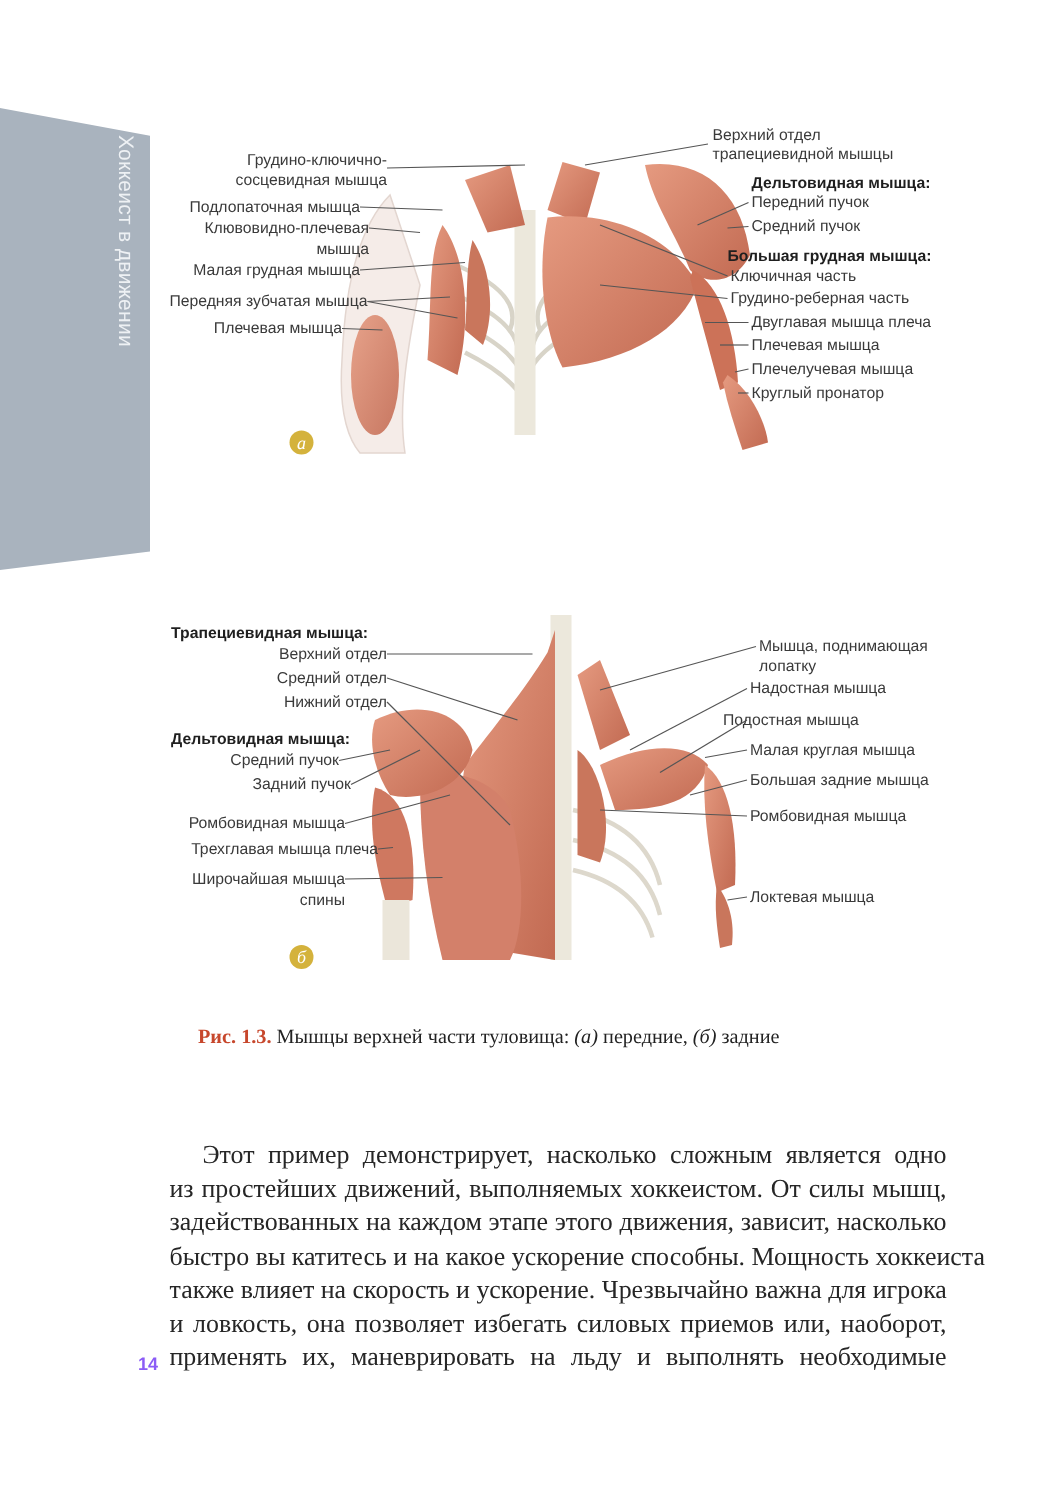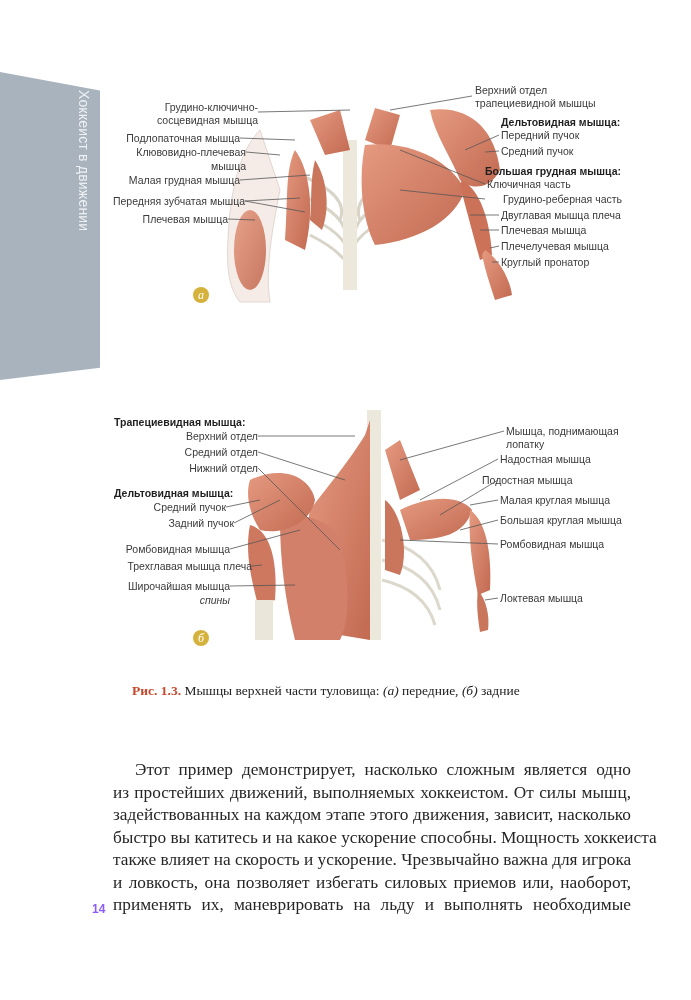--- a/index.html
+++ b/index.html
@@ -109,21 +109,21 @@
   <div class="lbl right-al" style="left:0px; top:115px; width:145px;">Передняя зубчатая мышца</div>
   <div class="lbl right-al" style="left:10px; top:133px; width:118px;">Плечевая мышца</div>
 
   <div class="lbl" style="left:375px; top:4px;">Верхний отдел</div>
   <div class="lbl" style="left:375px; top:17px;">трапециевидной мышцы</div>
   <div class="lbl bold" style="left:401px; top:36px;">Дельтовидная мышца:</div>
   <div class="lbl" style="left:401px; top:49px;">Передний пучок</div>
   <div class="lbl" style="left:401px; top:65px;">Средний пучок</div>
   <div class="lbl bold" style="left:385px; top:85px;">Большая грудная мышца:</div>
   <div class="lbl" style="left:387px; top:98px;text-align:center;">Ключичная часть</div>
-  <div class="lbl" style="left:403px; top:113px;text-align:right;">Грудино-реберная часть</div>
+  <div class="lbl" style="left:387px; top:113px;text-align:right;">Грудино-реберная часть</div>
   <div class="lbl" style="left:401px; top:129px;">Двуглавая мышца плеча</div>
   <div class="lbl" style="left:401px; top:144px;">Плечевая мышца</div>
   <div class="lbl" style="left:401px; top:160px;">Плечелучевая мышца</div>
   <div class="lbl" style="left:401px; top:176px;">Круглый пронатор</div>
 
   <svg class="anat" width="560" height="230">
     <g stroke="#555" stroke-width="0.8" fill="none">
       <line x1="158" y1="32" x2="250" y2="30"></line>
       <line x1="140" y1="58" x2="195" y2="60"></line>
       <line x1="146" y1="72" x2="180" y2="75"></line>
@@ -182,28 +182,28 @@
   <div class="lbl bold" style="left:14px; top:16px;">Трапециевидная мышца:</div>
   <div class="lbl right-al" style="left:40px; top:30px; width:118px;">Верхний отдел</div>
   <div class="lbl right-al" style="left:40px; top:46px; width:118px;">Средний отдел</div>
   <div class="lbl right-al" style="left:40px; top:62px; width:118px;">Нижний отдел</div>
   <div class="lbl bold" style="left:14px; top:87px;">Дельтовидная мышца:</div>
   <div class="lbl right-al" style="left:30px; top:101px; width:96px;">Средний пучок</div>
   <div class="lbl right-al" style="left:30px; top:117px; width:104px;">Задний пучок</div>
   <div class="lbl right-al" style="left:10px; top:143px; width:120px;">Ромбовидная мышца</div>
   <div class="lbl right-al" style="left:2px; top:160px; width:150px;">Трехглавая мышца плеча</div>
   <div class="lbl right-al" style="left:10px; top:180px; width:120px;">Широчайшая мышца</div>
-  <div class="lbl right-al" style="left:10px; top:194px; width:120px;font-style:italic;">спины</div>
+  <div class="lbl right-al" style="left:10px; top:194px; width:120px;">спины</div>
 
   <div class="lbl" style="left:406px; top:25px;">Мышца, поднимающая</div>
   <div class="lbl" style="left:406px; top:38px;">лопатку</div>
   <div class="lbl" style="left:400px; top:53px;">Надостная мышца</div>
   <div class="lbl" style="left:382px; top:74px;">Подостная мышца</div>
   <div class="lbl" style="left:400px; top:94px;">Малая круглая мышца</div>
-  <div class="lbl" style="left:400px; top:114px;">Большая круглая мышца</div>
+  <div class="lbl" style="left:400px; top:114px;">Большая задние мышца</div>
   <div class="lbl" style="left:400px; top:138px;">Ромбовидная мышца</div>
   <div class="lbl" style="left:400px; top:192px;">Локтевая мышца</div>
 
   <svg class="anat" width="560" height="260">
     <g stroke="#555" stroke-width="0.8" fill="none">
       <line x1="158" y1="36" x2="255" y2="36"></line>
       <line x1="158" y1="52" x2="245" y2="80"></line>
       <line x1="158" y1="68" x2="240" y2="150"></line>
       <line x1="126" y1="107" x2="160" y2="100"></line>
       <line x1="134" y1="123" x2="180" y2="100"></line>

